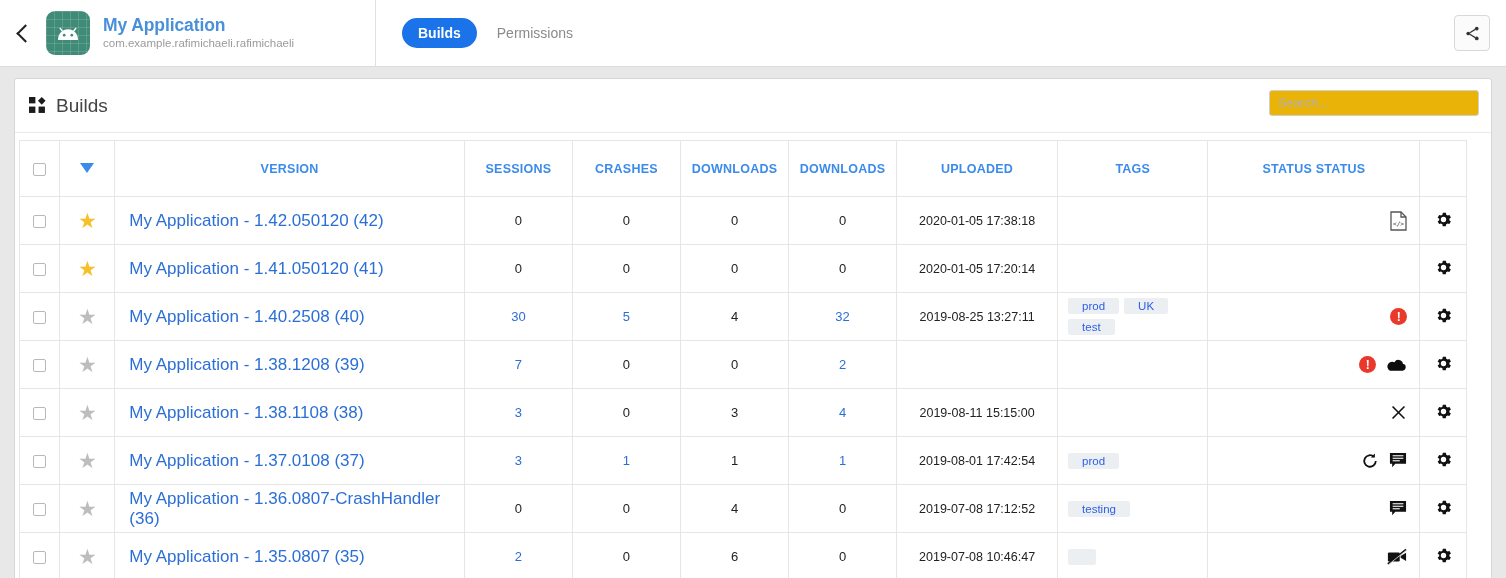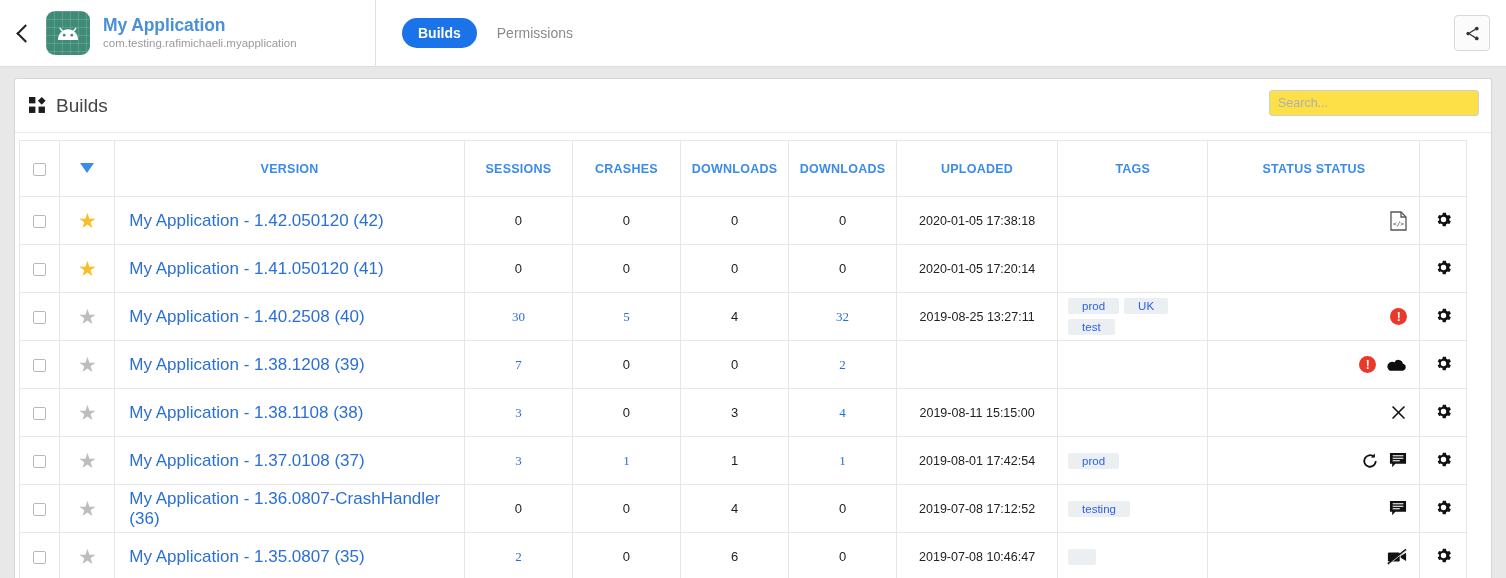--- a/index.html
+++ b/index.html
@@ -118,21 +118,21 @@
   .search-input {
     position: absolute;
     right: 12px; top: 11px;
     width: 210px; height: 26px;
     border: 1px solid #d0d0d0;
     border-radius: 3px;
     font-size: 12.5px;
     color: #555;
     padding: 0 8px;
     font-family: "Liberation Sans", sans-serif;
-    background: #fde047;
+    background: #eab308;
     outline: none;
   }
   .search-input::placeholder { color: #b0b0b0; }
 
   
   .table-wrap { padding: 7px 4px 0 4px; }
   table {
     border-collapse: collapse;
     width: 1448px;
     table-layout: fixed;
@@ -157,21 +157,21 @@
   .c-check { width: 38px; }
   .c-star  { width: 52px; }
   .c-ver   { width: 330px; }
   .c-num   { width: 102px; }
   .c-up    { width: 152px; }
   .c-tags  { width: 142px; }
   .c-stat  { width: 200px; }
   .c-gear  { width: 44px; }
 
   td.center { text-align: center; }
-  .cell-link { color: #2b6fd6; cursor: pointer; font-family: Liberation Serif, serif; }
+  .cell-link { color: #2b6fd6; cursor: pointer; }
   .cell-plain { color: #222; }
   .ver-link {
     color: #2b6fd6;
     padding-left: 14px;
     display: inline-block;
     cursor: pointer;
     font-size: 17px;
   }
   .date { color: #222; font-size: 12.5px; }
 
@@ -246,21 +246,21 @@
       <svg width="26" height="16" viewBox="0 0 26 16" aria-hidden="true">
         <path d="M3 15 C3 8.5 7.4 4.2 13 4.2 C18.6 4.2 23 8.5 23 15 Z" fill="#ffffff"></path>
         <line x1="5.2" y1="3.4" x2="7.8" y2="6.6" stroke="#ffffff" stroke-width="1.5" stroke-linecap="round"></line>
         <line x1="20.8" y1="3.4" x2="18.2" y2="6.6" stroke="#ffffff" stroke-width="1.5" stroke-linecap="round"></line>
         <circle cx="9.2" cy="10.2" r="1.35" fill="#3f8b77"></circle>
         <circle cx="16.8" cy="10.2" r="1.35" fill="#3f8b77"></circle>
       </svg>
     </div>
     <div class="app-text">
       <div class="app-title">My Application</div>
-      <div class="app-pkg">com.testing.rafimichaeli.myapplication</div>
+      <div class="app-pkg">com.example.rafimichaeli.rafimichaeli</div>
     </div>
   </div>
 
   <div class="nav-tabs">
     <div class="nav-tab active">Builds</div>
     <div class="nav-tab">Permissions</div>
   </div>
 
   <div class="share-btn">
     <svg width="17" height="17" viewBox="0 0 24 24" aria-hidden="true">

